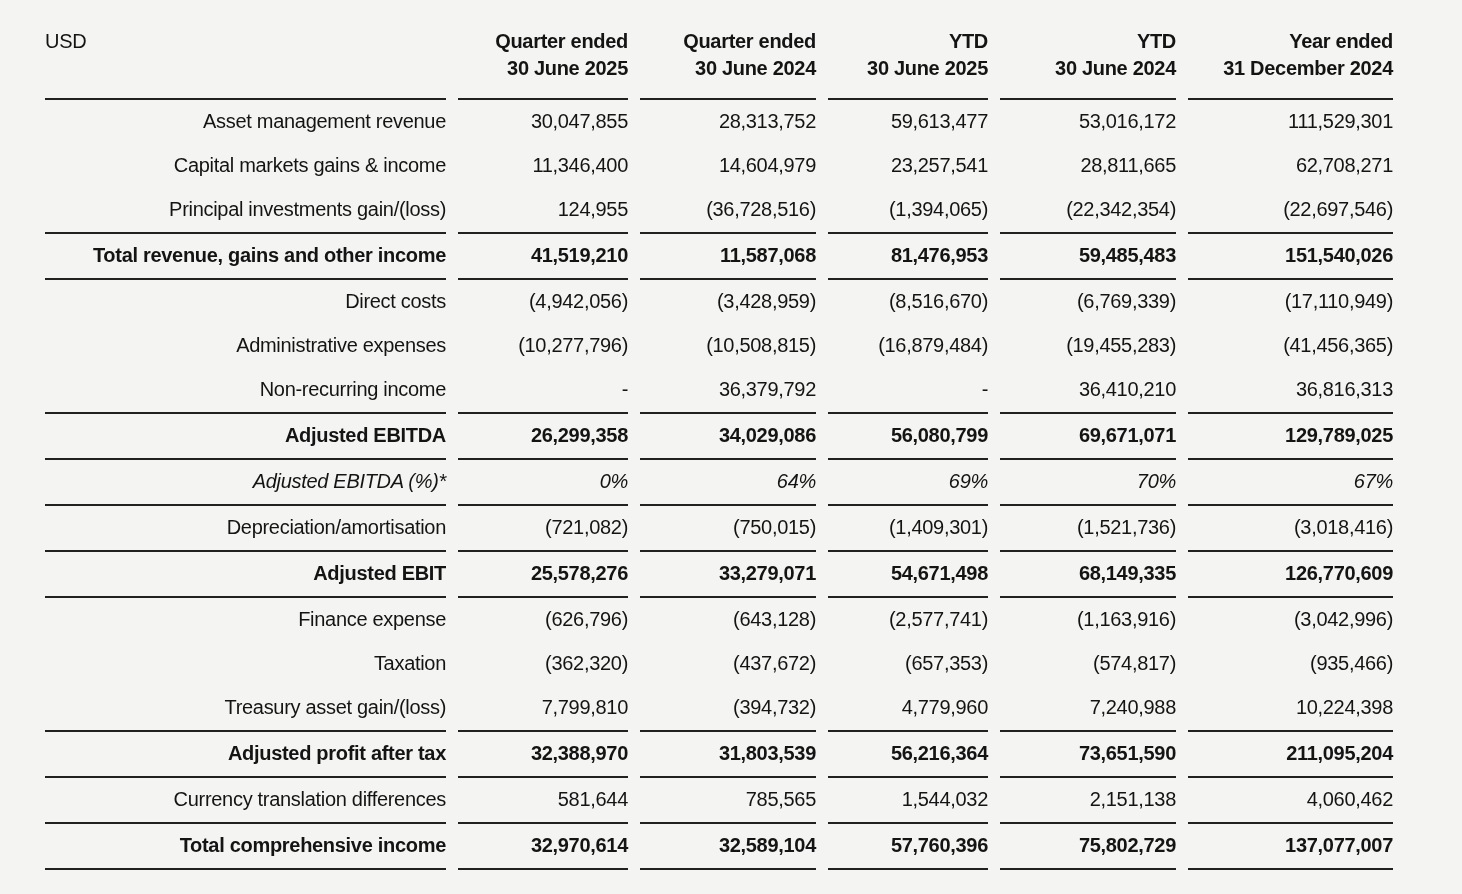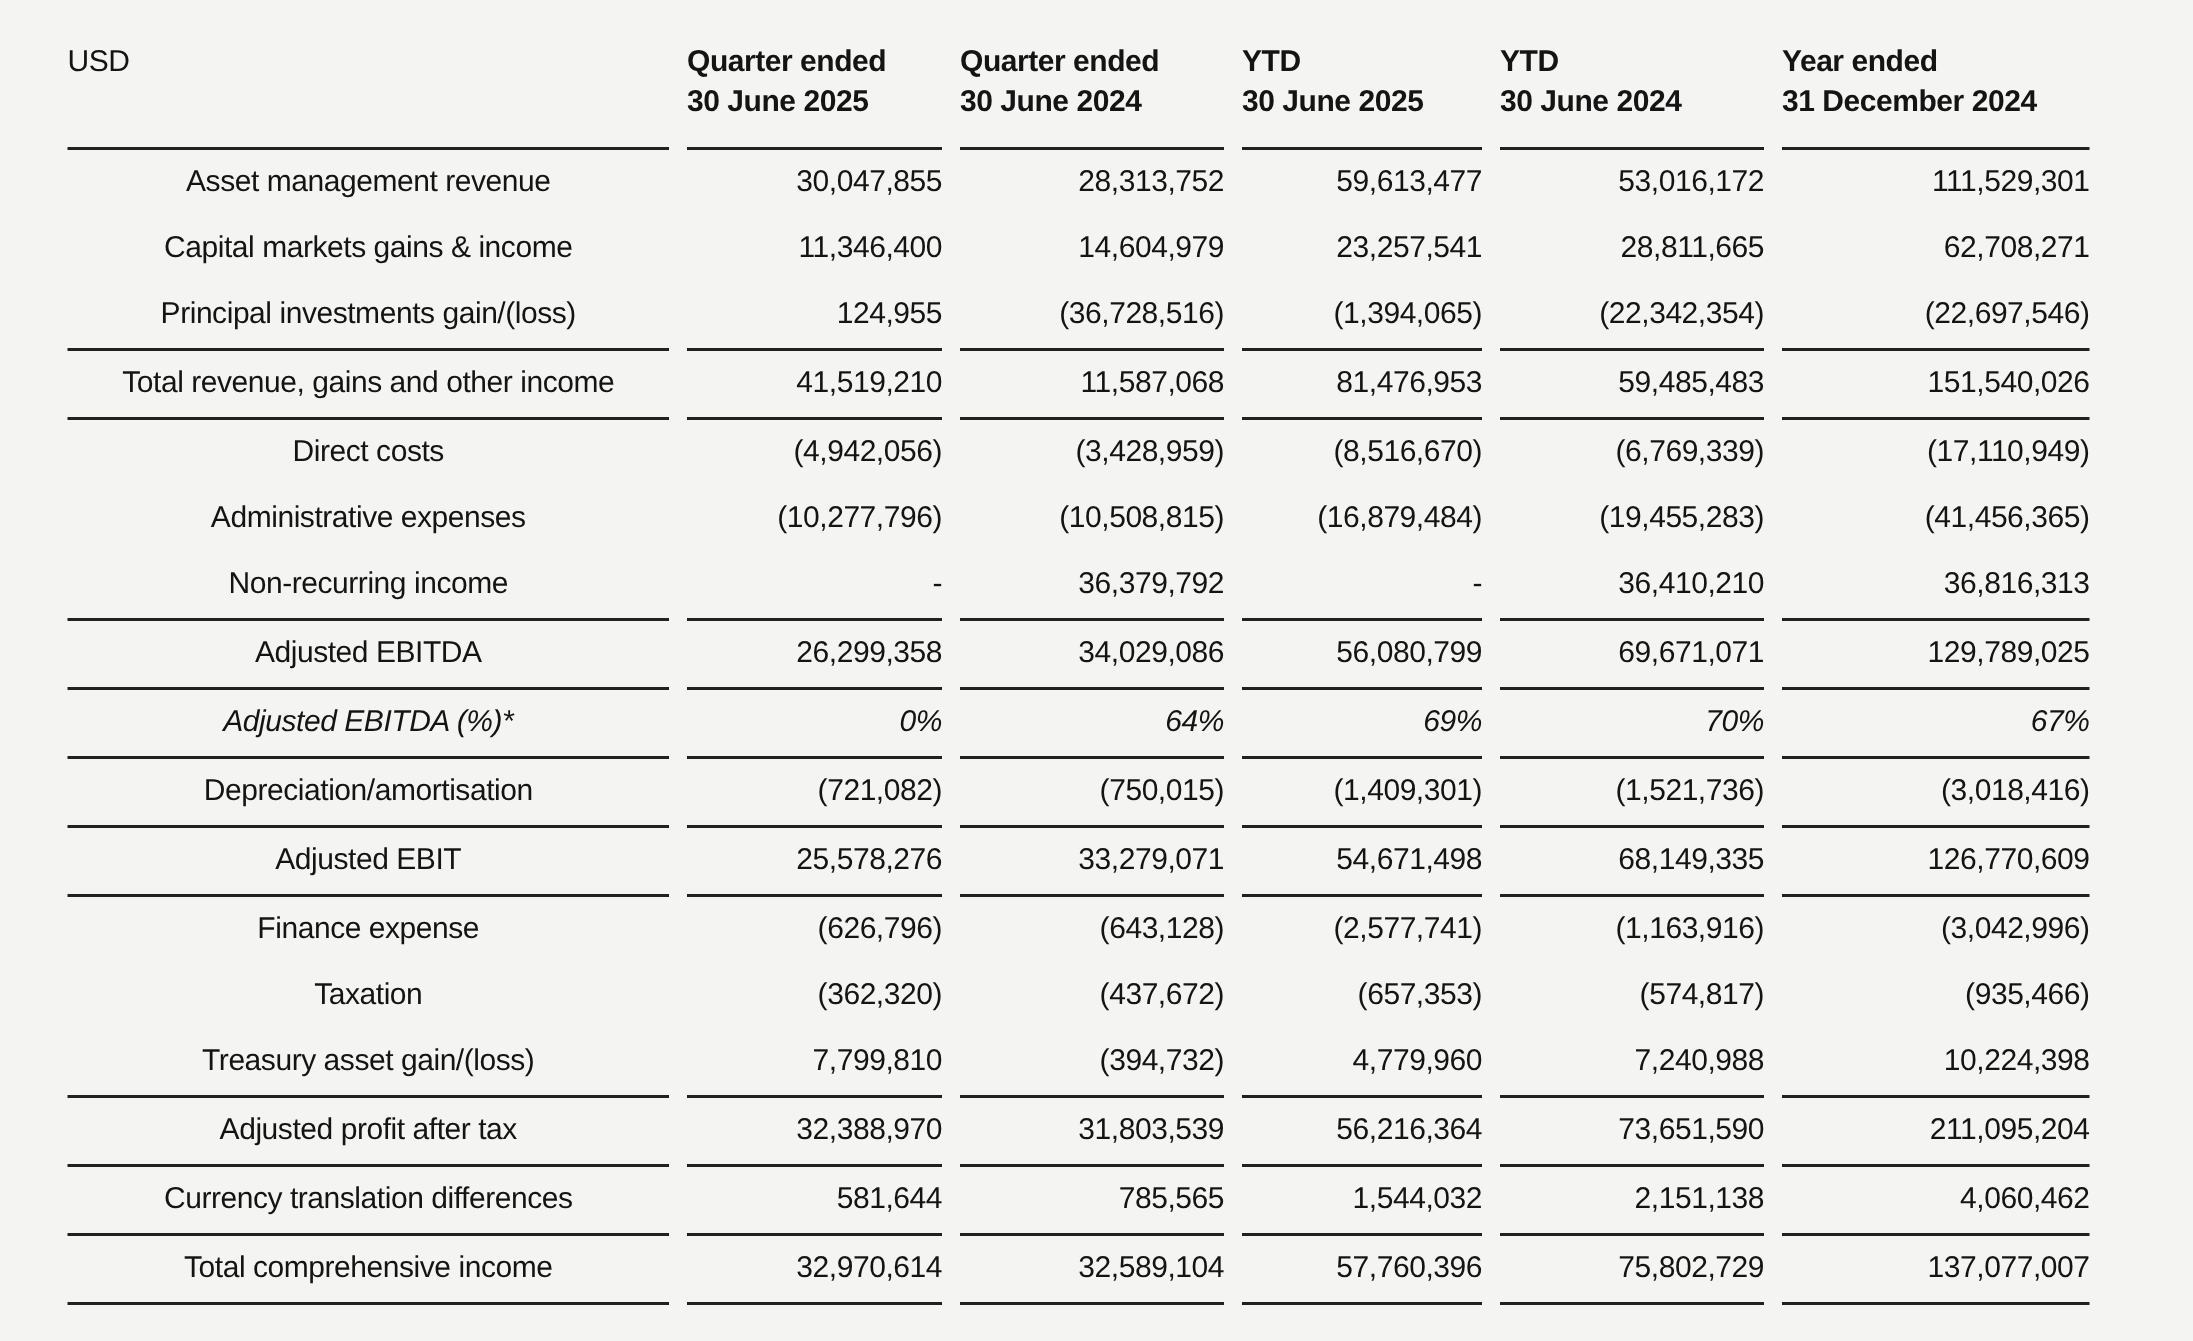--- a/index.html
+++ b/index.html
@@ -25,43 +25,43 @@
   }
   col.c-label { width: 401px; }
   col.c-1 { width: 170px; }
   col.c-2 { width: 176px; }
   col.c-3 { width: 160px; }
   col.c-4 { width: 176px; }
   col.c-5 { width: 205px; }
 
   thead th {
     font-weight: bold;
-    text-align: left;
+    text-align: right;
     vertical-align: top;
     padding: 8px 0 16px 0;
     border-bottom: 2px solid #212121;
     line-height: 27px;
   }
   thead th.currency {
     text-align: left;
     font-weight: normal;
     margin-left: 32px;
   }
 
   tbody td {
     padding: 10px 0 11px 0;
     line-height: 23px;
     vertical-align: middle;
     white-space: nowrap;
   }
-  td.label { text-align: center; margin-left: 45px; }
+  td.label { text-align: right; margin-left: 45px; }
   td.num   { text-align: right; }
 
   tr.ruled td { border-bottom: 2px solid #212121; }
-  tr.bold td  { font-weight: normal; }
+  tr.bold td  { font-weight: bold; }
   tr.italic td { font-style: italic; }
 </style>
 </head>
 <body>
 
 <table class="financial-table">
   <colgroup>
     <col class="c-label">
     <col class="c-1">
     <col class="c-2">

